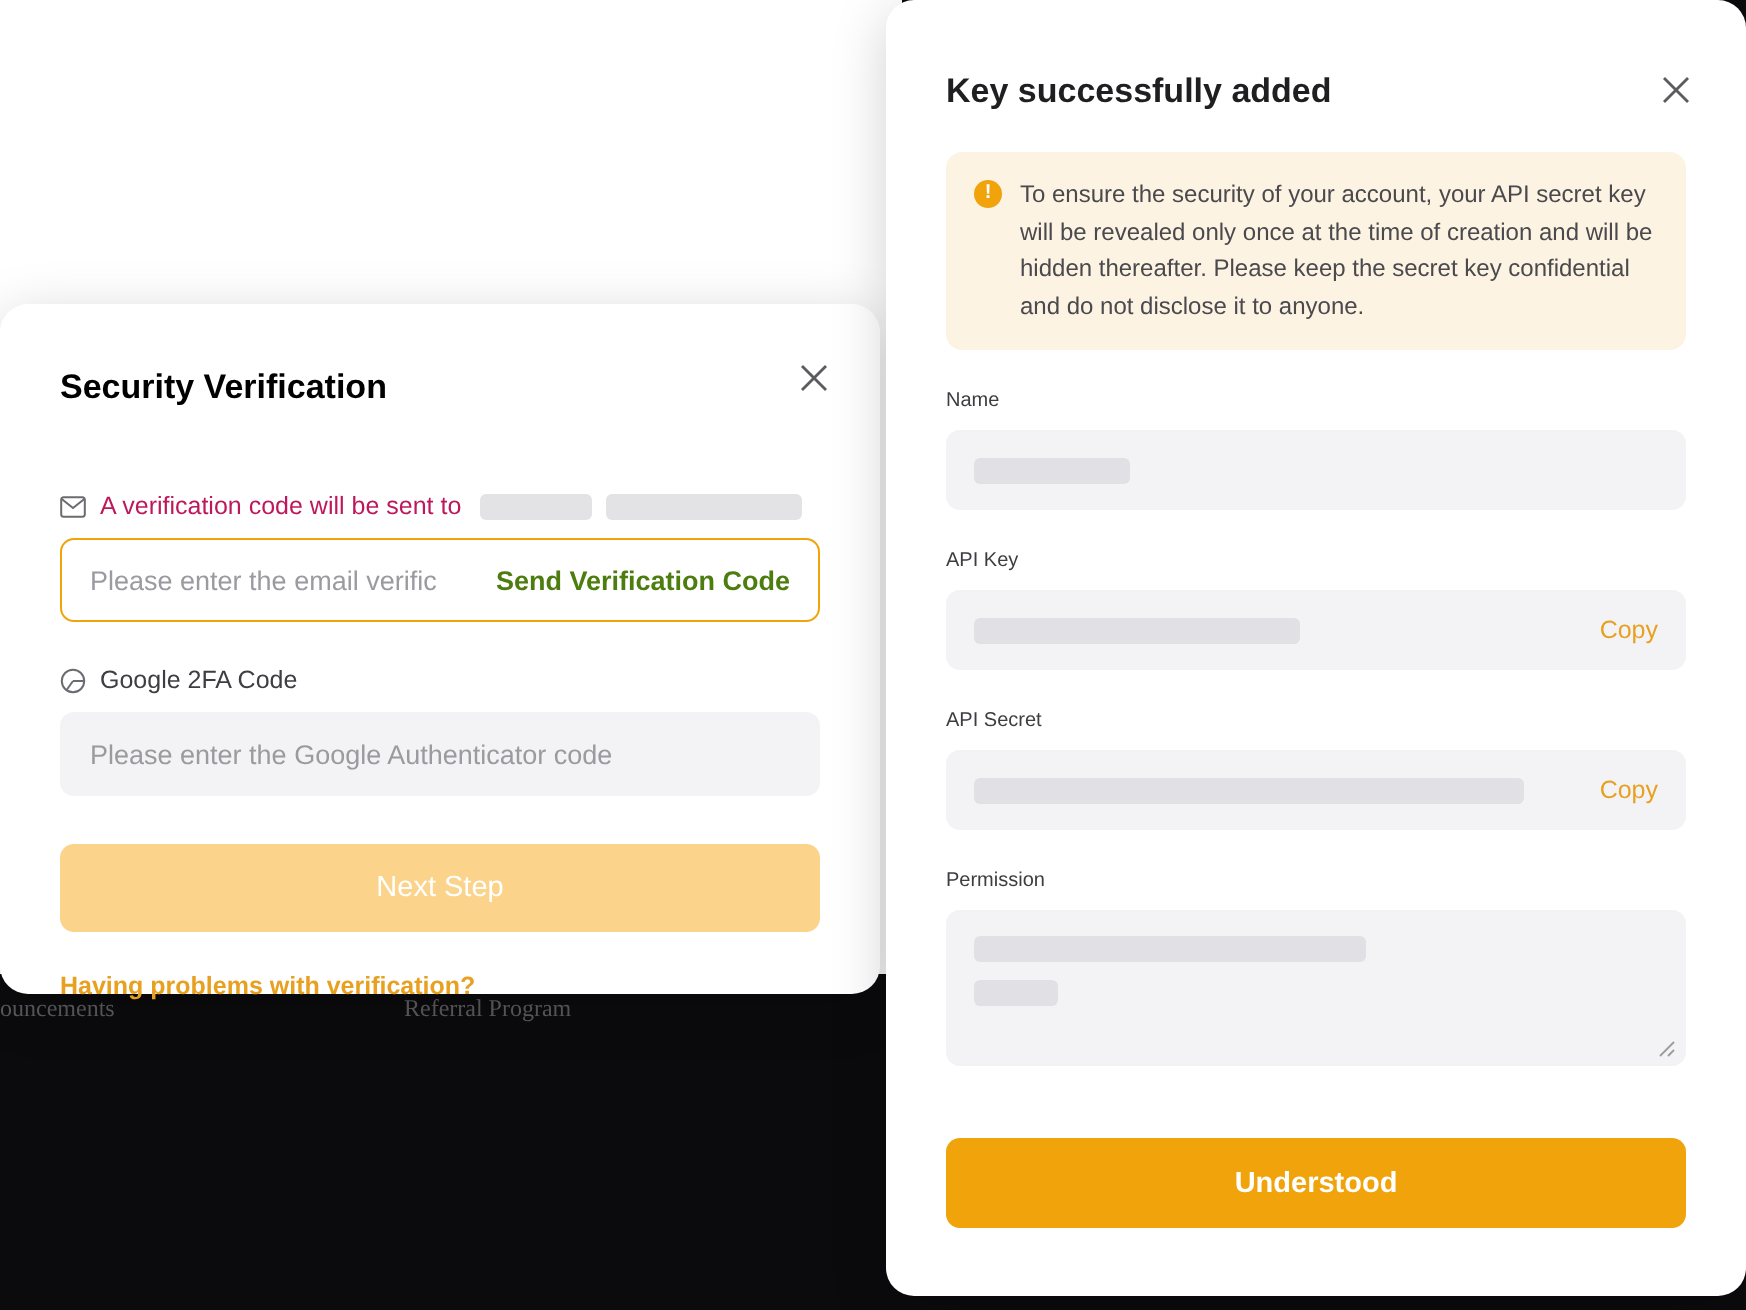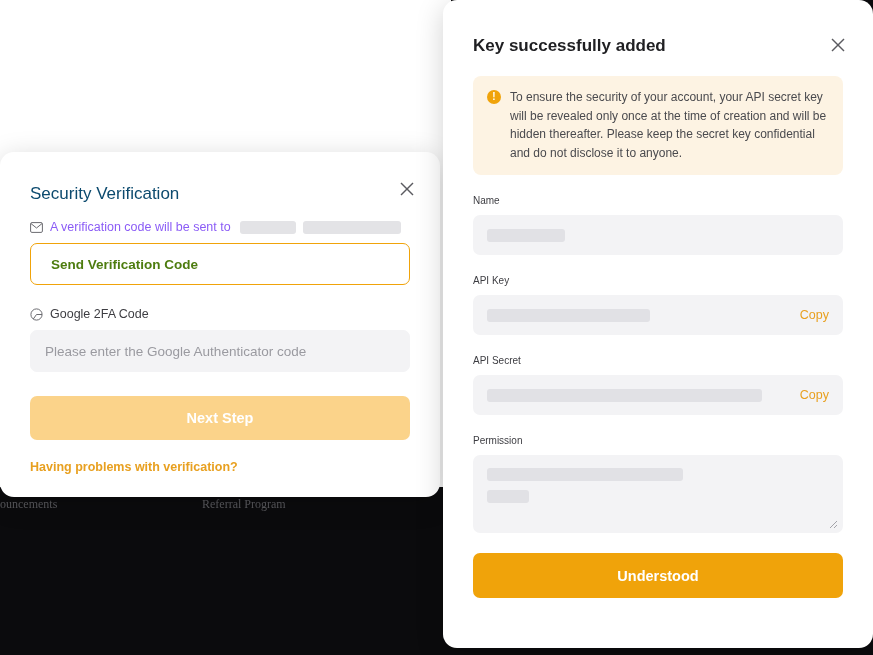--- a/index.html
+++ b/index.html
@@ -46,43 +46,43 @@
   
   #security-dialog {
     left: 0px;
     top: 152px;
     width: 440px;
     height: 345px;
     padding: 26px 30px 0 30px;
   }
   #security-dialog .dlg-title {
     font-size: 17px;
-    font-weight: normal;
-    color: #0c4a6e;
+    font-weight: bold;
+    color: #000000;
     margin: 6px 0 0 0;
   }
   .close-btn {
     position: absolute;
     right: 22px;
     top: 26px;
     width: 22px; height: 22px;
     color: #5b5b60;
     font-size: 19px;
     line-height: 22px;
     text-align: center;
     cursor: pointer;
     user-select: none;
   }
   .field-label-row {
     display: flex;
     align-items: center;
     gap: 7px;
-    margin-top: 16px;
+    margin-top: 42px;
     font-size: 12.5px;
-    color: #8b5cf6;
+    color: #be185d;
   }
   .masked {
     display: inline-block;
     background: #e3e3e6;
     border-radius: 3px;
     height: 13px;
     vertical-align: middle;
   }
   .input-row {
     margin-top: 9px;
@@ -124,21 +124,21 @@
     font-size: 12.5px;
     color: #3d3d42;
   }
   .next-btn {
     margin-top: 24px;
     height: 44px;
     border-radius: 7px;
     background: #fbd38a;
     color: #ffffff;
     font-size: 14.5px;
-    font-weight: bold;
+    font-weight: normal;
     display: flex;
     align-items: center;
     justify-content: center;
     cursor: pointer;
     user-select: none;
   }
   .help-link {
     margin-top: 20px;
     color: #e8a020;
     font-size: 12.5px;
@@ -233,21 +233,21 @@
   .resize-handle {
     position: absolute;
     right: 4px; bottom: 3px;
     width: 10px; height: 10px;
     color: #9a9aa0;
     font-size: 11px;
     line-height: 10px;
     cursor: nwse-resize;
   }
   .understood-btn {
-    margin-top: 20px;
+    margin-top: 36px;
     height: 45px;
     border-radius: 7px;
     background: #f0a30a;
     color: #ffffff;
     font-size: 14.5px;
     font-weight: bold;
     display: flex;
     align-items: center;
     justify-content: center;
     cursor: pointer;
@@ -282,20 +282,21 @@
         <rect x="0.6" y="0.6" width="11.8" height="9.8" rx="1.3" fill="none" stroke="#6b6b70" stroke-width="1"></rect>
         <path d="M1 1.6 L6.5 6 L12 1.6" fill="none" stroke="#6b6b70" stroke-width="1"></path>
       </svg>
     </span>
     <span>A verification code will be sent to</span>
     <span class="masked" style="width:56px; margin-left:2px;"></span>
     <span class="masked" style="width:98px;"></span>
   </div>
 
   <div class="input-row highlight">
+    <span class="ph">Please enter the email verific</span>
     <span class="send-code-link">Send Verification Code</span>
   </div>
 
   <div class="label-2fa">
     <span>
       <svg class="icon-svg" width="13" height="13" viewBox="0 0 13 13">
         <circle cx="6.5" cy="6.5" r="5.6" fill="none" stroke="#6b6b70" stroke-width="1"></circle>
         <path d="M6.5 6.5 L12 6.5" stroke="#6b6b70" stroke-width="1"></path>
         <path d="M6.5 6.5 L3.3 11" stroke="#6b6b70" stroke-width="1"></path>
       </svg>

